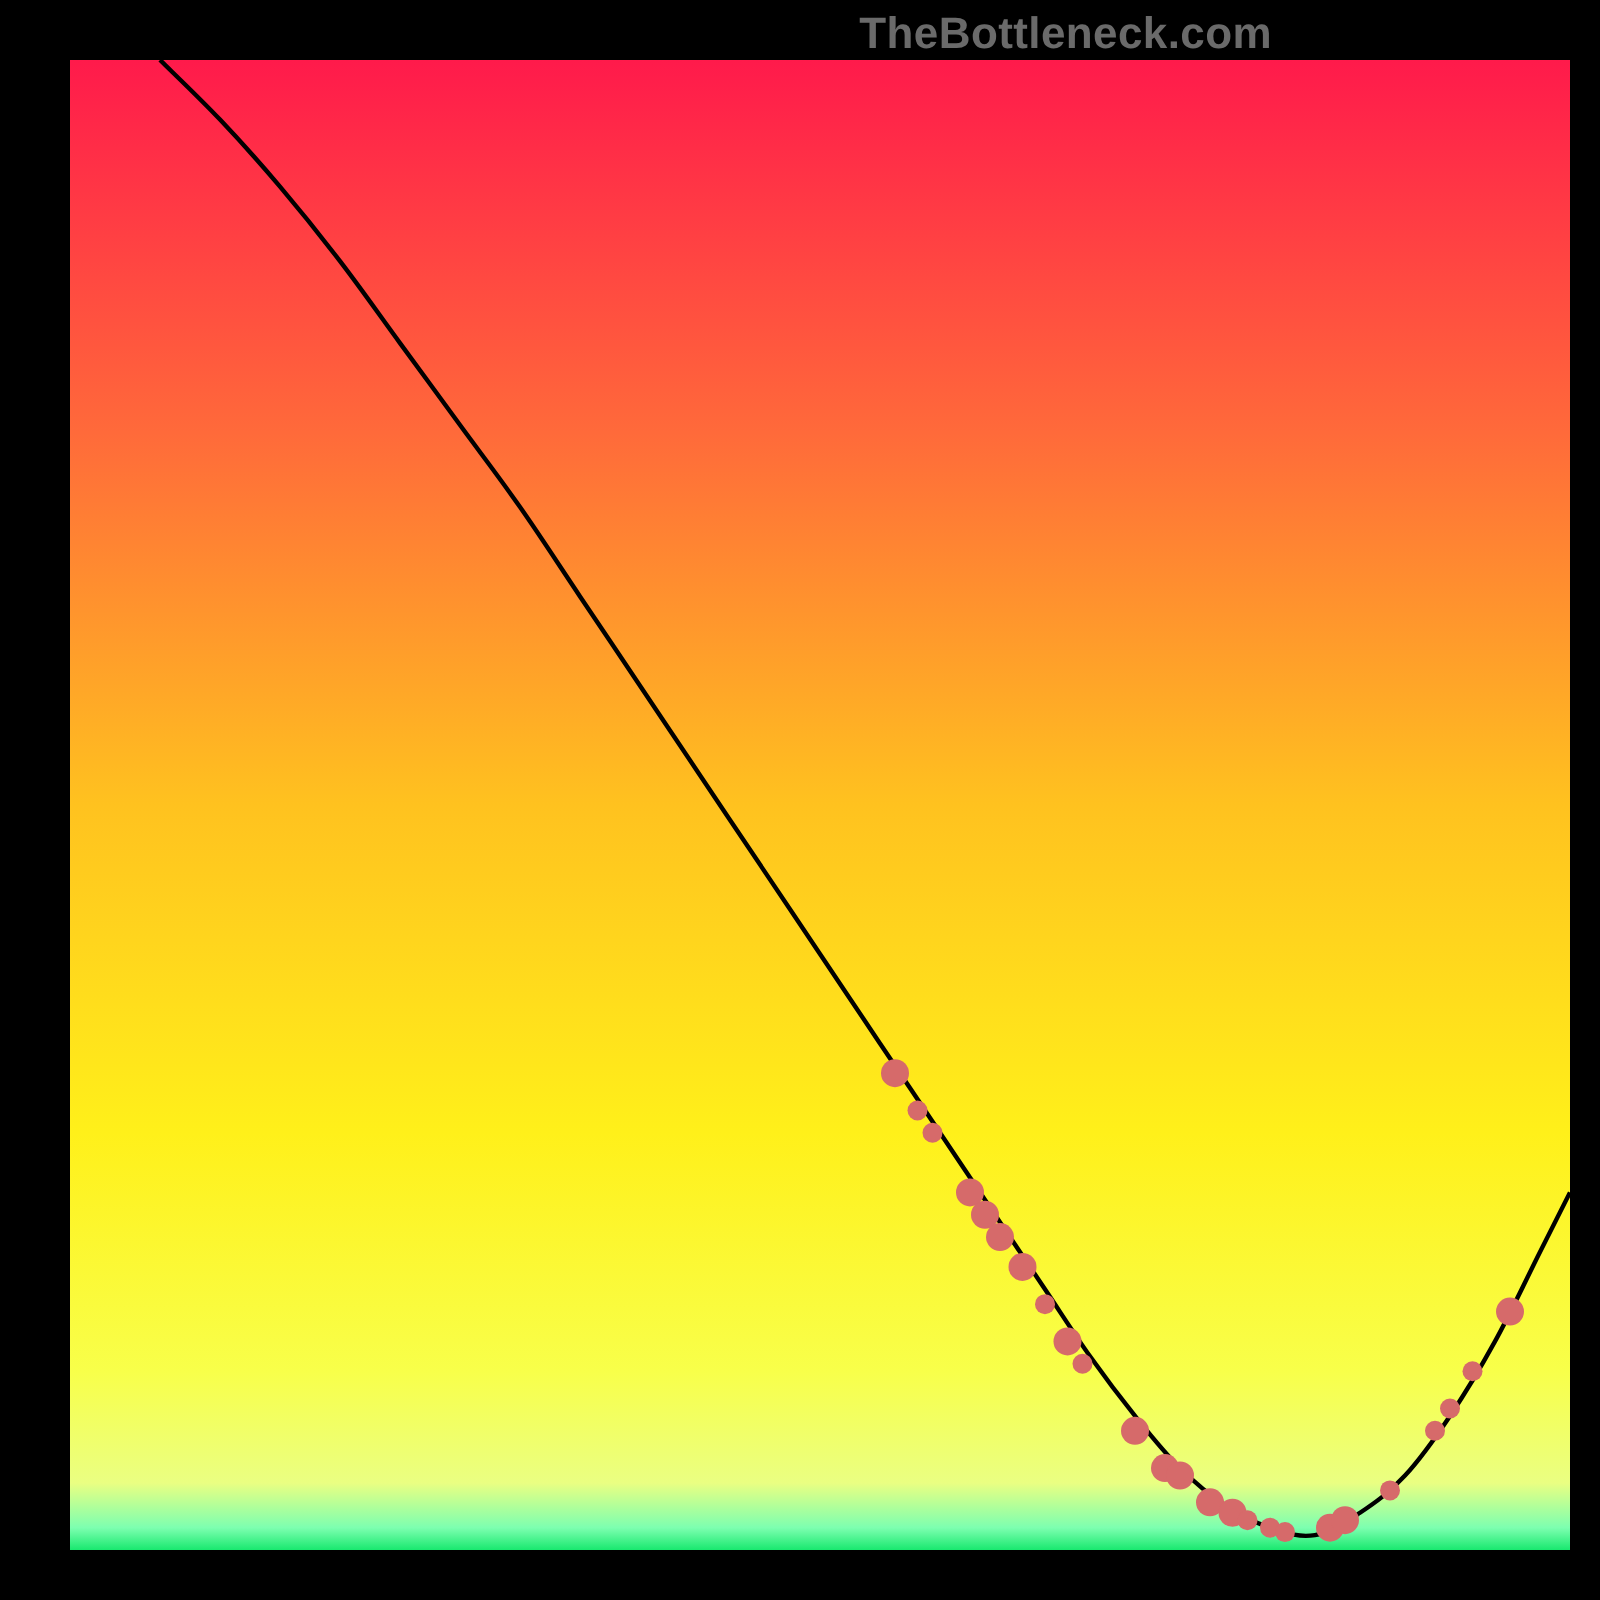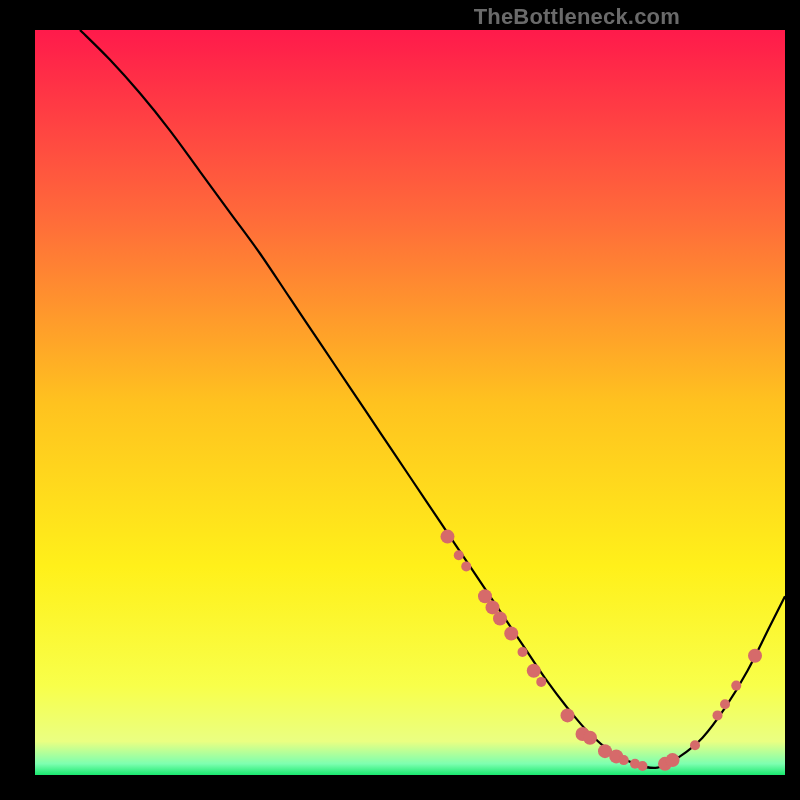--- a/index.html
+++ b/index.html
@@ -7,21 +7,20 @@
     padding: 0;
     width: 800px;
     height: 800px;
     background: #000000;
     overflow: hidden;
   }
   .chart-container {
     position: relative;
     width: 652px;
     height: 800px;
-    padding-left: 44px;
   }
   svg.chart {
     position: absolute;
     top: 0;
     left: 0;
     width: 800px;
     height: 800px;
   }
   .watermark {
     position: absolute;

